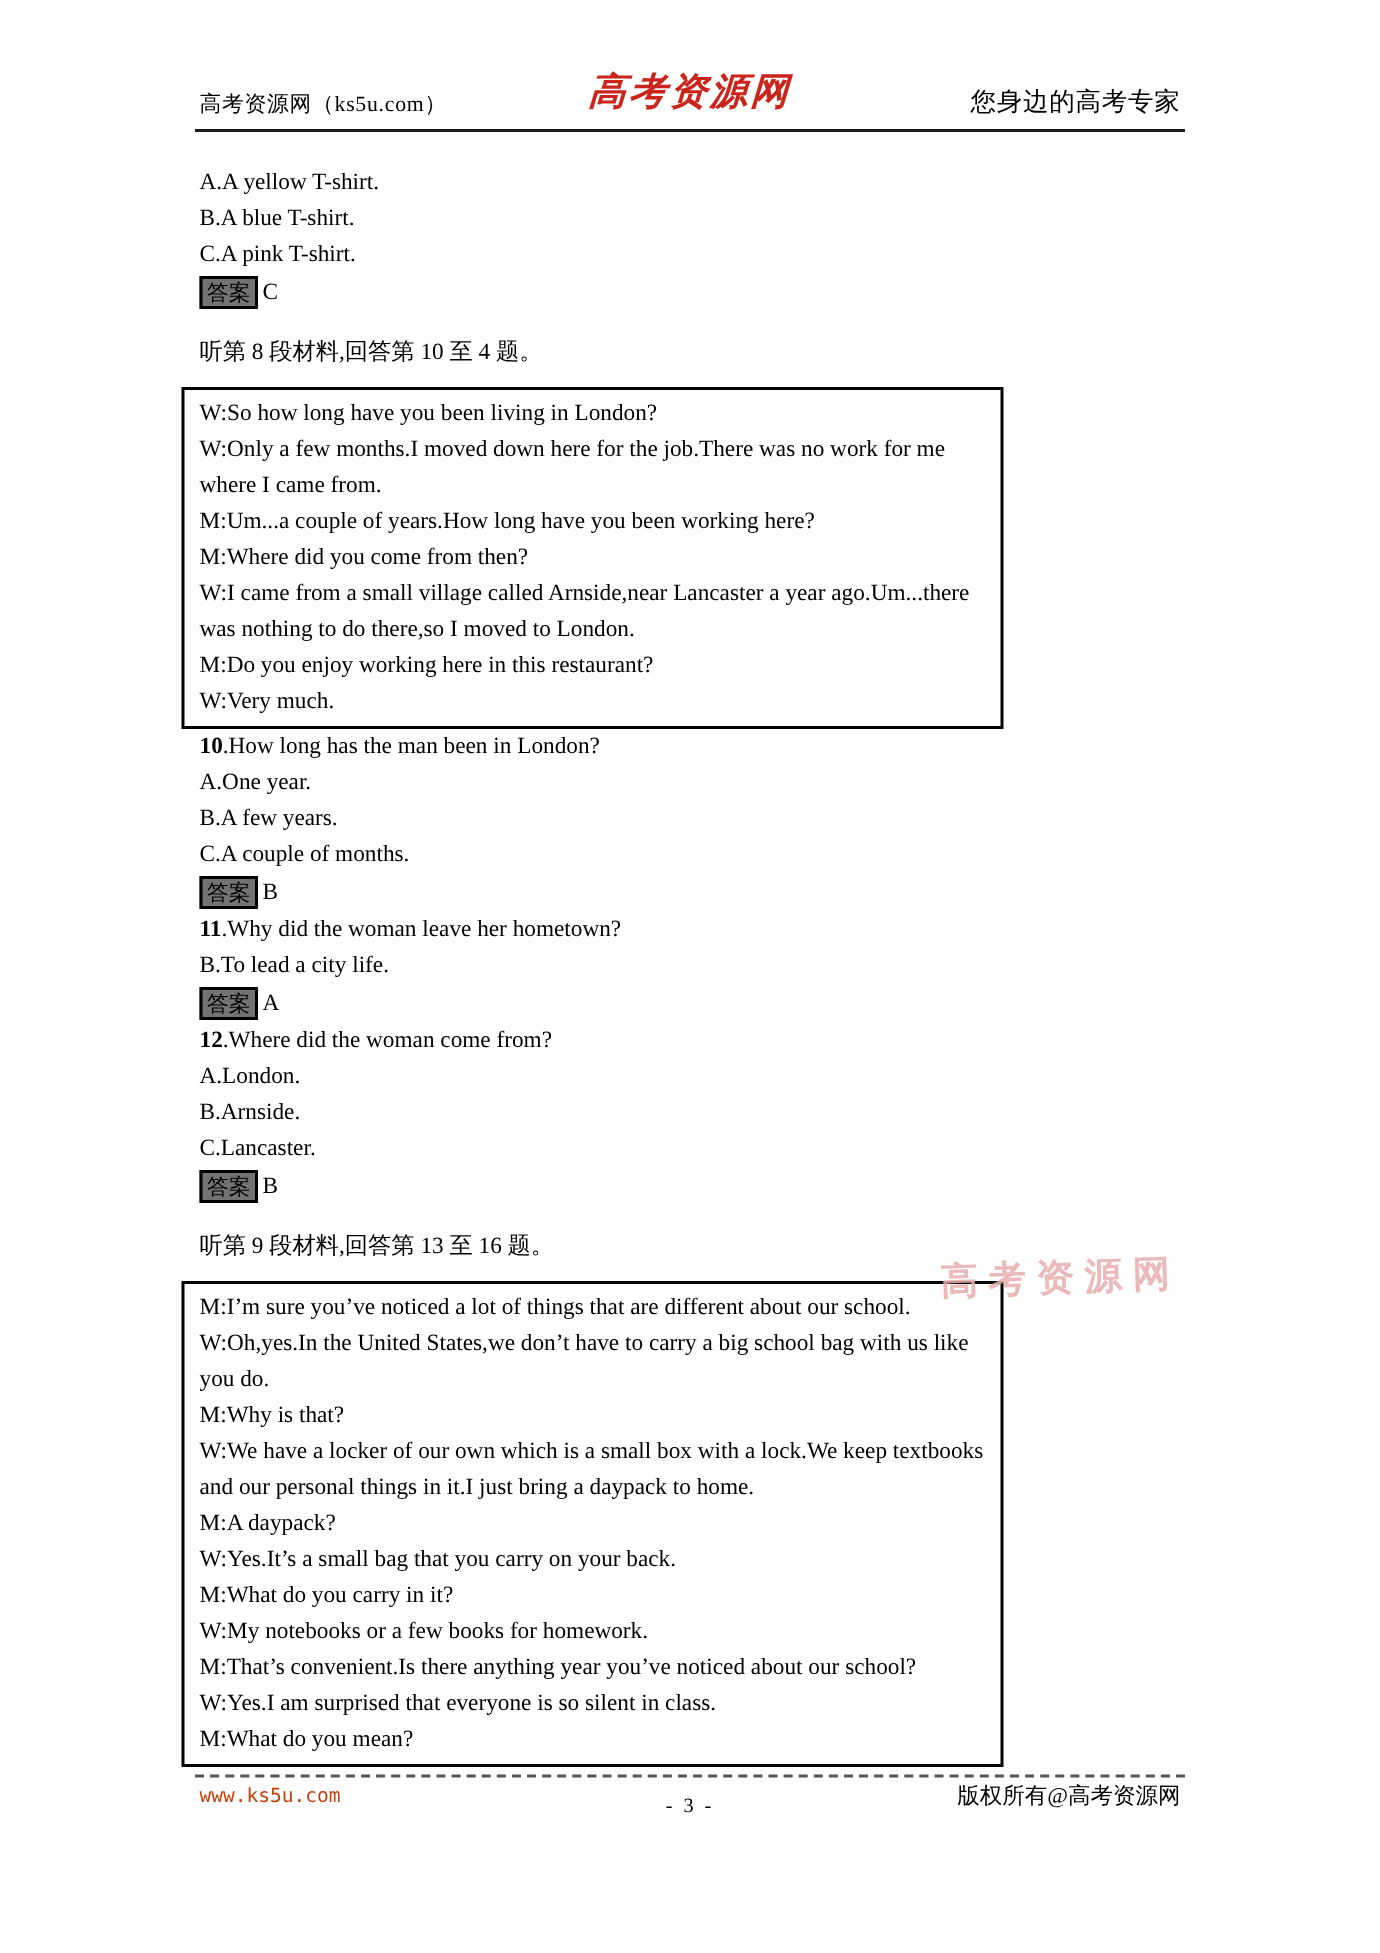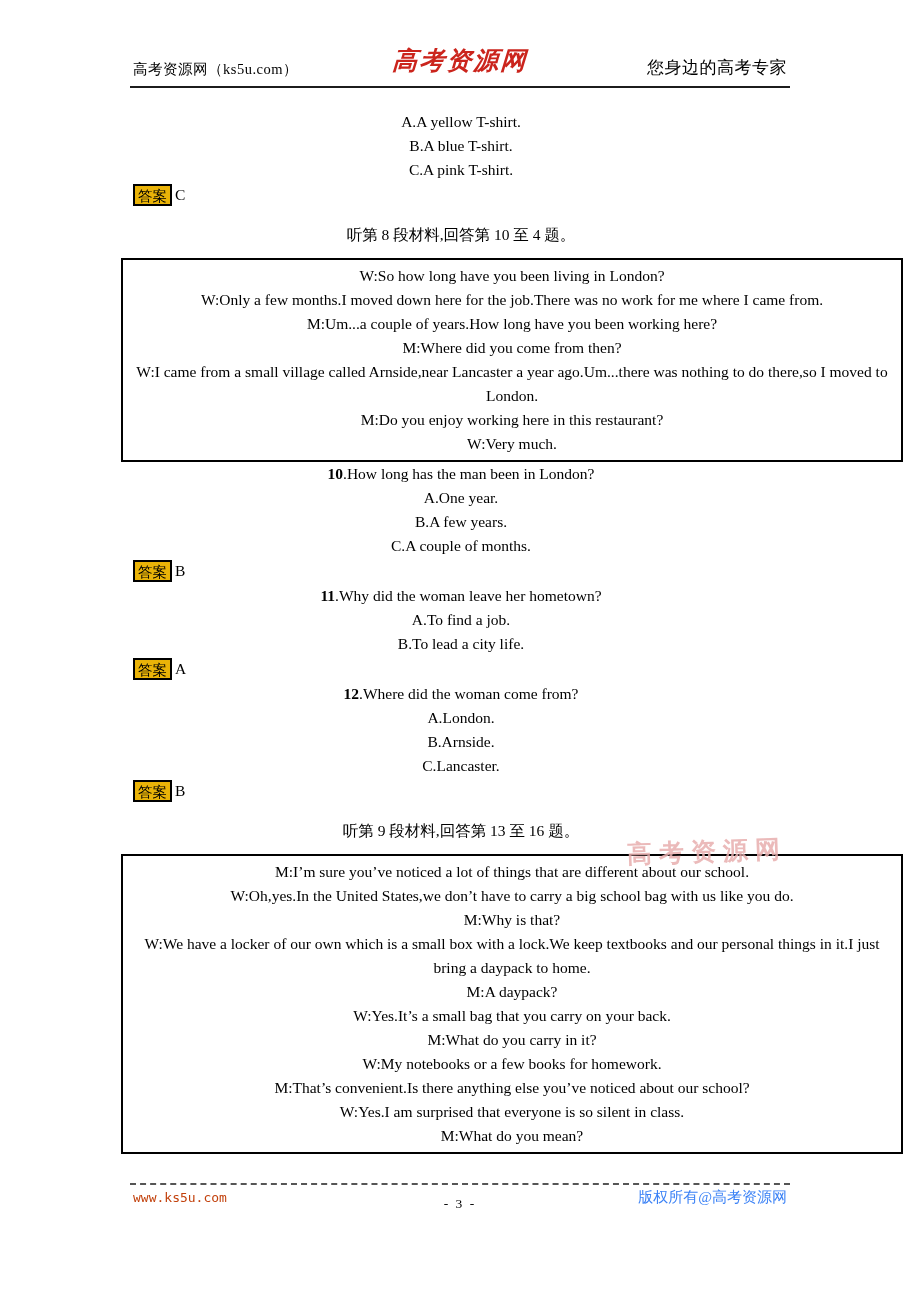--- a/index.html
+++ b/index.html
@@ -16,48 +16,48 @@
   .header-row{position:absolute;top:46px;left:133px;width:654px;height:36px;}
   .header-site{position:absolute;left:0;bottom:3px;font-size:14.5px;letter-spacing:.5px;}
   .header-logo{
     position:absolute;left:50%;transform:translateX(-50%) skewX(-3deg);top:-2px;
     font-size:25px;font-weight:bold;font-style:italic;color:#cb241c;letter-spacing:2px;
   }
   .header-slogan{position:absolute;right:0;bottom:3px;font-size:17px;letter-spacing:.5px;}
   .header-rule{position:absolute;top:86px;left:130px;width:660px;border-top:2.5px solid #1c1c1c;}
   
   .content{position:absolute;top:110px;left:133px;width:656px;font-size:15.5px;line-height:24px;}
-  .content p{margin:0;text-align:center;}
+  .content p{margin:0;}
   .answer-row{display:flex;align-items:center;height:26px;}
   .answer-chip{
-    display:inline-block;border:2px solid #000;background:#eab308;
+    display:inline-block;border:2px solid #000;background:#737373;
     padding:0 3px;height:22px;line-height:21px;font-size:14.5px;box-sizing:border-box;
   }
   .answer-letter{margin-left:3px;}
   .section-heading{margin:15px 0 0 0 !important;}
   .dialog-box{
     border:2px solid #000;box-sizing:border-box;
-    width:782px;margin:11px 0 0 -12px;padding:4px 10px;font-family:Liberation Serif, serif;
+    width:548px;margin:11px 0 0 -12px;padding:4px 10px;font-family:Liberation Serif, serif;
   }
   .qnum{font-weight:bold;}
   
   .watermark{
     position:absolute;left:627px;top:835px;
     font-size:25px;font-weight:bold;letter-spacing:7px;
     color:#e8afaf;opacity:.85;transform:rotate(-2deg);
   }
   
   .footer-rule{position:absolute;top:1183px;left:130px;width:660px;border-top:2px dashed #555;}
   .footer-left{
     position:absolute;top:1190px;left:133px;
     font-family:"DejaVu Sans Mono","Liberation Mono",monospace;
     font-size:13px;color:#c2410c;text-decoration:none;
   }
   .footer-center{position:absolute;top:1196px;left:0;width:920px;text-align:center;font-size:13.5px;letter-spacing:2px;}
-  .footer-right{position:absolute;top:1188px;right:133px;font-size:15px;color:#3b82f6;}
+  .footer-right{position:absolute;top:1188px;right:133px;font-size:15px;color:#000000;}
 </style>
 </head>
 <body>
 
 <div class="page">
 
   <div class="header-row">
     <span class="header-site">高考资源网（ks5u.com）</span>
     <span class="header-logo">高考资源网</span>
     <span class="header-slogan">您身边的高考专家</span>
@@ -89,21 +89,20 @@
     <p class="line"><b class="qnum">10</b><span>.How long has the man been in London?</span></p>
     <p class="line">A.One year.</p>
     <p class="line">B.A few years.</p>
     <p class="line">C.A couple of months.</p>
     <div class="answer-row">
       <span class="answer-chip">答案</span>
       <span class="answer-letter">B</span>
     </div>
 
     <p class="line"><b class="qnum">11</b><span>.Why did the woman leave her hometown?</span></p>
-    <p class="line">A.To find a job.</p>
     <p class="line">B.To lead a city life.</p>
     <div class="answer-row">
       <span class="answer-chip">答案</span>
       <span class="answer-letter">A</span>
     </div>
 
     <p class="line"><b class="qnum">12</b><span>.Where did the woman come from?</span></p>
     <p class="line">A.London.</p>
     <p class="line">B.Arnside.</p>
     <p class="line">C.Lancaster.</p>
@@ -116,21 +115,21 @@
 
     <div class="dialog-box">
       <p>M:I’m sure you’ve noticed a lot of things that are different about our school.</p>
       <p>W:Oh,yes.In the United States,we don’t have to carry a big school bag with us like you do.</p>
       <p>M:Why is that?</p>
       <p>W:We have a locker of our own which is a small box with a lock.We keep textbooks and our personal things in it.I just bring a daypack to home.</p>
       <p>M:A daypack?</p>
       <p>W:Yes.It’s a small bag that you carry on your back.</p>
       <p>M:What do you carry in it?</p>
       <p>W:My notebooks or a few books for homework.</p>
-      <p>M:That’s convenient.Is there anything else you’ve noticed about our school?</p>
+      <p>M:That’s convenient.Is there anything year you’ve noticed about our school?</p>
       <p>W:Yes.I am surprised that everyone is so silent in class.</p>
       <p>M:What do you mean?</p>
     </div>
 
   </div>
 
   <div class="watermark">高考资源网</div>
 
   <div class="footer-rule"></div>
   <a class="footer-left" href="#">www.ks5u.com</a>

